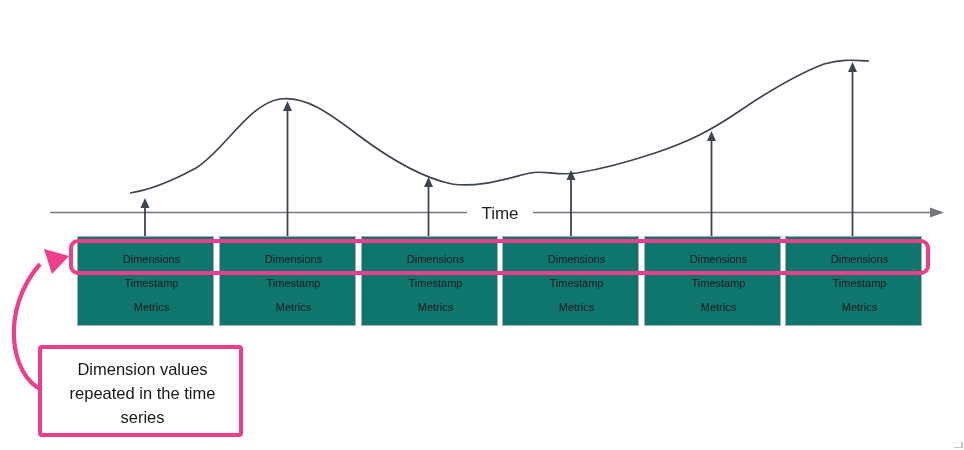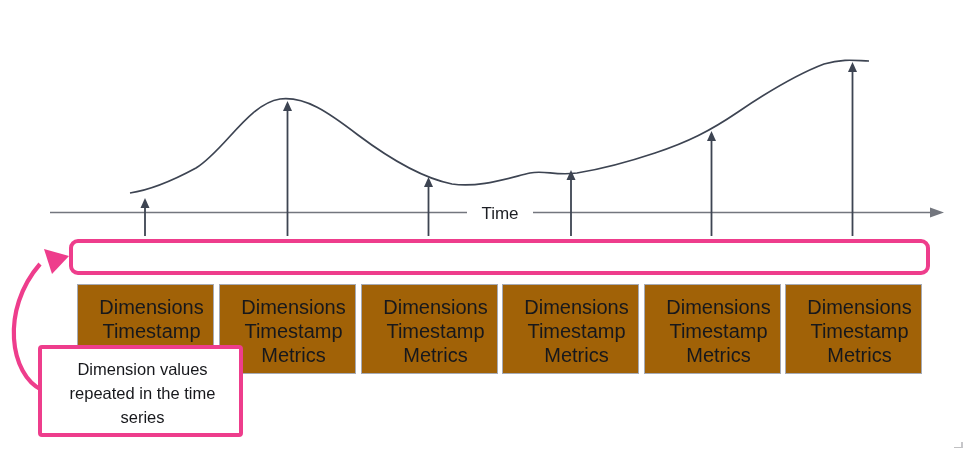--- a/index.html
+++ b/index.html
@@ -4,22 +4,22 @@
 <style>
   html,body{margin:0;padding:0;background:#fff;}
   .stage{
     position:relative;width:964px;height:450px;background:#ffffff;overflow:hidden;
     font-family:"Liberation Sans", sans-serif;
     text-align:center;
   }
   .diagram-svg{position:absolute;left:0;top:0;z-index:1;}
   .record-box{
     position:absolute;top:236px;width:137px;height:90px;box-sizing:border-box;
-    background:#a16207;border:1px solid #a6aab5;z-index:2;
-    padding:10px 0 0 12px;font-size:20px;line-height:24px;color:#17181c;margin-top:48px;
+    background:#0f766e;border:1px solid #a6aab5;z-index:2;
+    padding:10px 0 0 12px;font-size:11px;line-height:24px;color:#17181c;
   }
   .record-box div{white-space:nowrap;}
   .highlight-band{
     position:absolute;left:69px;top:239px;width:861px;height:36px;box-sizing:border-box;
     border:4px solid #ee3d8c;border-radius:9px;background:transparent;z-index:3;
   }
   .callout{
     position:absolute;left:38px;top:345px;width:205px;height:92px;box-sizing:border-box;
     background:#ffffff;border:4px solid #ee3d8c;border-radius:4px;z-index:4;
     padding:8px 10px 0 14px;font-size:16.5px;line-height:24px;color:#17181c;

